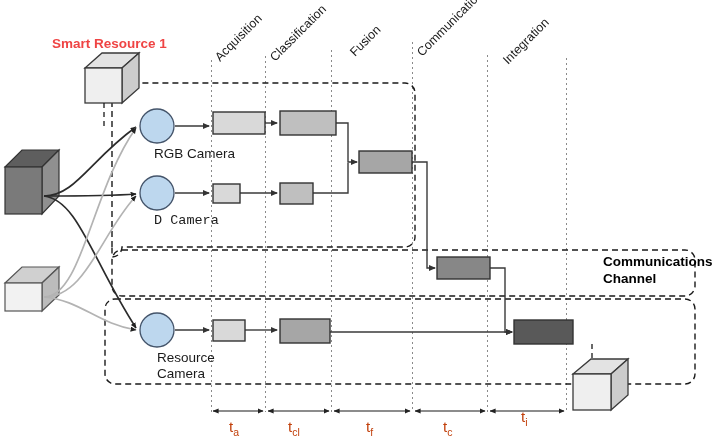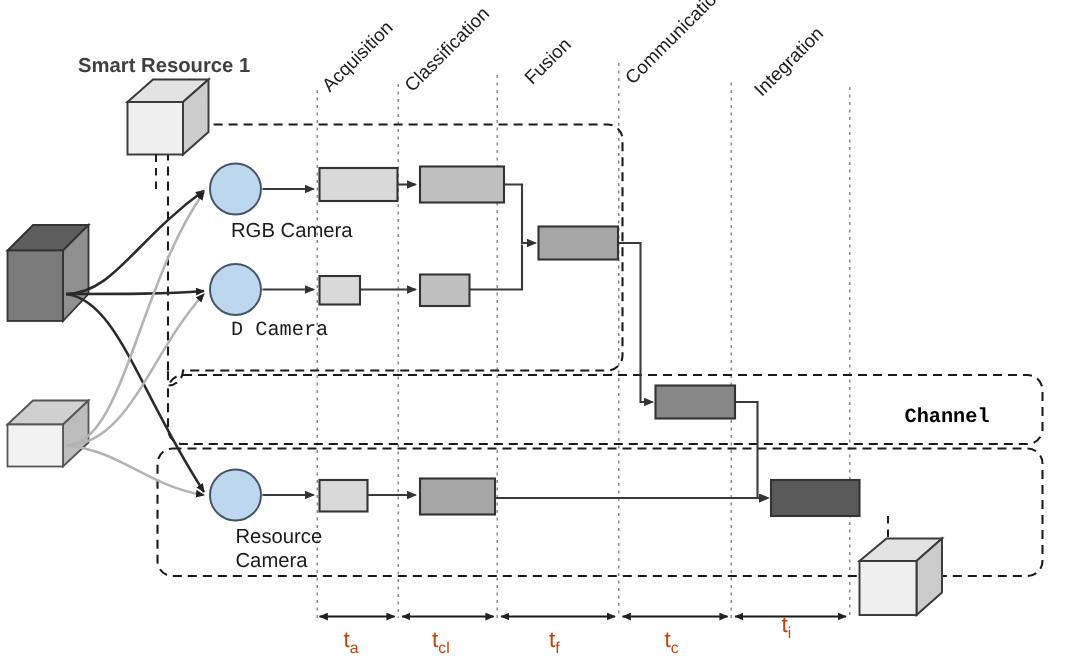--- a/index.html
+++ b/index.html
@@ -36,21 +36,21 @@
   }
   .node-label {
     font-size: 13.5px;
     color: #1a1a1a;
     text-align: center;
     margin-left: 32px;
   }
   .bold-label {
     font-size: 13.5px;
     font-weight: bold;
-    color: #404040;
+    color: #ef4444;
   }
   .time-label {
     font-size: 15px;
     color: #c2410c;
   }
   .time-label sub {
     font-size: 10.5px;
   }
   .cc-label {
     font-size: 13.5px;
@@ -179,21 +179,22 @@
   <div class="lbl stage-head" style="left:424px; top:45px;">Communication</div>
   <div class="lbl stage-head" style="left:510px; top:53px;">Integration</div>
 
   <div class="lbl bold-label" style="left:52px; top:36px;">Smart Resource 1</div>
 
   <div class="lbl node-label" style="left:122px; top:146px;">RGB Camera</div>
   <div class="lbl node-label" style="left:122px; top:213px;font-family:Liberation Mono, monospace;">D Camera</div>
   <div class="lbl node-label" style="left:125px; top:350px;">Resource</div>
   <div class="lbl node-label" style="left:125px; top:366px;">Camera</div>
 
-  <div class="lbl cc-label" style="left:603px; top:271px;font-family:Liberation Mono, monospace;">Channel</div>
+  <div class="lbl cc-label" style="left:603px; top:254px;">Communications</div>
+  <div class="lbl cc-label" style="left:603px; top:271px;">Channel</div>
 
   <div class="lbl time-label" style="left:229px; top:418px;">
     <span>t</span><sub>a</sub>
   </div>
   <div class="lbl time-label" style="left:288px; top:418px;">
     <span>t</span><sub>cl</sub>
   </div>
   <div class="lbl time-label" style="left:366px; top:418px;">
     <span>t</span><sub>f</sub>
   </div>

